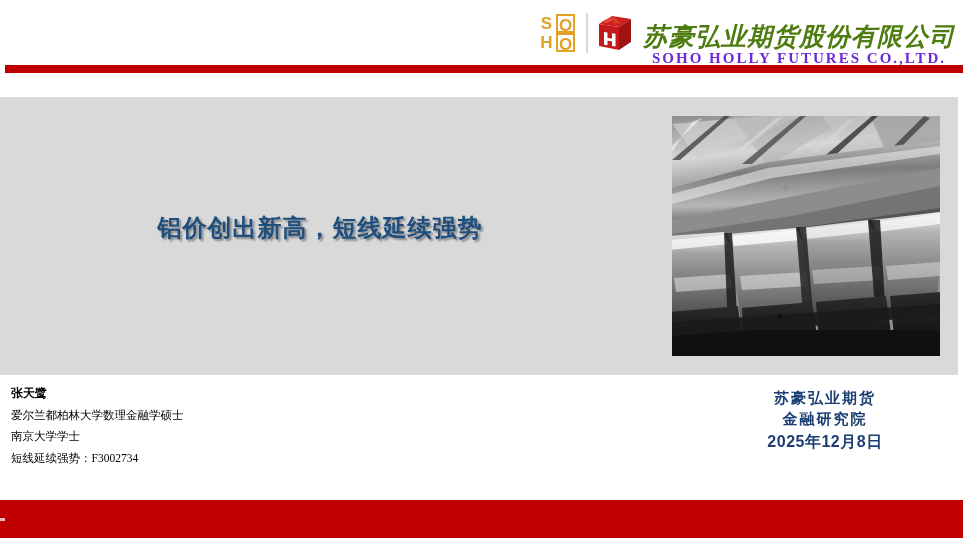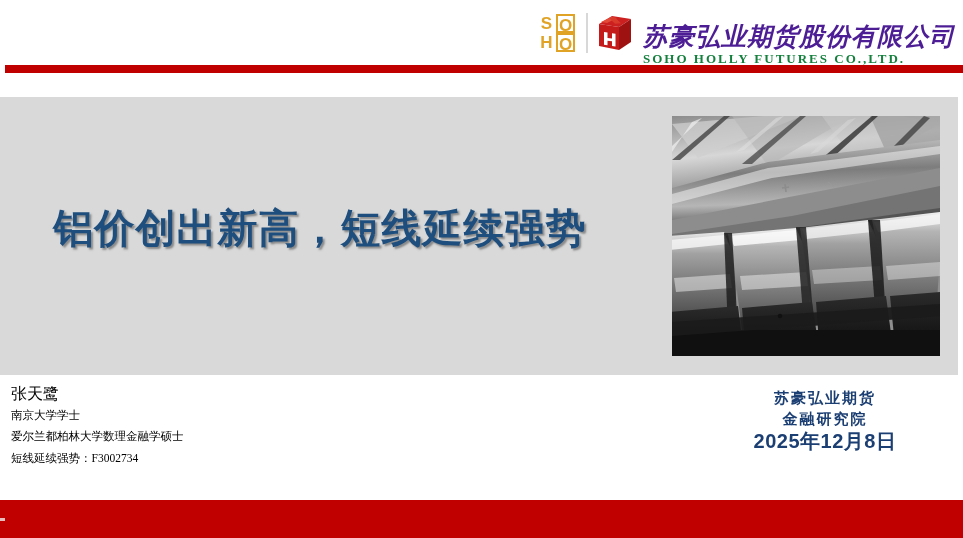--- a/index.html
+++ b/index.html
@@ -93,32 +93,33 @@
     flex-direction: column;
     justify-content: center;
     height: 46px;
   }
   .cn-name {
     font-family: "Liberation Serif", "DejaVu Serif", serif;
     font-weight: bold;
     font-style: italic;
     font-size: 25px;
     line-height: 28px;
-    color: #4c1d95;
+    color: #4d7c0f;
     letter-spacing: 1px;
     white-space: nowrap;
     margin-top: 22px;
   }
   .en-name {
     font-family: "Liberation Serif", "DejaVu Serif", serif;
     font-weight: bold;
-    font-size: 13px;
+    font-size: 15px;
     line-height: 15px;
-    color: #15803d;
+    color: #6d28d9;
     letter-spacing: 2.0px;
+    text-align: center;
     white-space: nowrap;
   }
 
   
   .red-bar-top {
     position: absolute;
     left: 5px;
     top: 65px;
     width: 958px;
     height: 8px;
@@ -153,21 +154,21 @@
 
   
   .title {
     position: absolute;
     left: 0px;
     top: 205px;
     width: 640px;
     text-align: center;
     font-family: "Liberation Sans", "DejaVu Sans", sans-serif;
     font-weight: bold;
-    font-size: 40px;
+    font-size: 24px;
     line-height: 46px;
     letter-spacing: 1px;
     color: #1d4e7d;
     text-shadow: 2px 2px 2px rgba(110,110,110,0.75);
     white-space: nowrap;
   }
 
   
   .photo {
     position: absolute;
@@ -188,43 +189,43 @@
     width: 420px;
   }
   .author-line {
     font-family: "Liberation Serif", "DejaVu Serif", serif;
     font-size: 11.5px;
     line-height: 21.5px;
     color: #000000;
     white-space: nowrap;
   }
   .author-line.name {
-    font-weight: normal;
-    font-size: 16px;
+    font-weight: bold;
+    font-size: 12px;
   }
 
   .firm-block {
     position: absolute;
     left: 700px;
     top: 388px;
     width: 250px;
     text-align: center;
   }
   .firm-line {
     font-family: "Liberation Serif", "DejaVu Serif", serif;
     font-weight: bold;
     font-size: 15px;
     line-height: 21px;
     color: #1c3f73;
     letter-spacing: 2px;
     white-space: nowrap;
   }
   .firm-line.date {
     font-family: "Liberation Sans", "DejaVu Sans", sans-serif;
-    font-size: 20px;
+    font-size: 16px;
     letter-spacing: 0.5px;
     line-height: 23px;
   }
 </style>
 </head>
 <body>
 
 <div class="slide">
 
   <div class="header">
@@ -358,22 +359,22 @@
 
       <circle cx="108" cy="200" r="2.2" fill="#111"></circle>
 
       <path d="M110 72 l7 -1 M113 68 l1 8" stroke="#8a8a8a" stroke-width="1.6" fill="none" opacity="0.8"></path>
       <path d="M156 66 l6 5" stroke="#9a9a9a" stroke-width="1.4" fill="none" opacity="0.6"></path>
     </svg>
   </div>
 
   <div class="author-block">
     <div class="author-line name">张天鹭</div>
+    <div class="author-line">爱尔兰都柏林大学数理金融学硕士</div>
     <div class="author-line">南京大学学士</div>
-    <div class="author-line">爱尔兰都柏林大学数理金融学硕士</div>
     <div class="author-line">短线延续强势：F3002734</div>
   </div>
 
   <div class="firm-block">
     <div class="firm-line">苏豪弘业期货</div>
     <div class="firm-line">金融研究院</div>
     <div class="firm-line date">2025年12月8日</div>
   </div>
 
   <div class="red-bar-bottom"></div>

